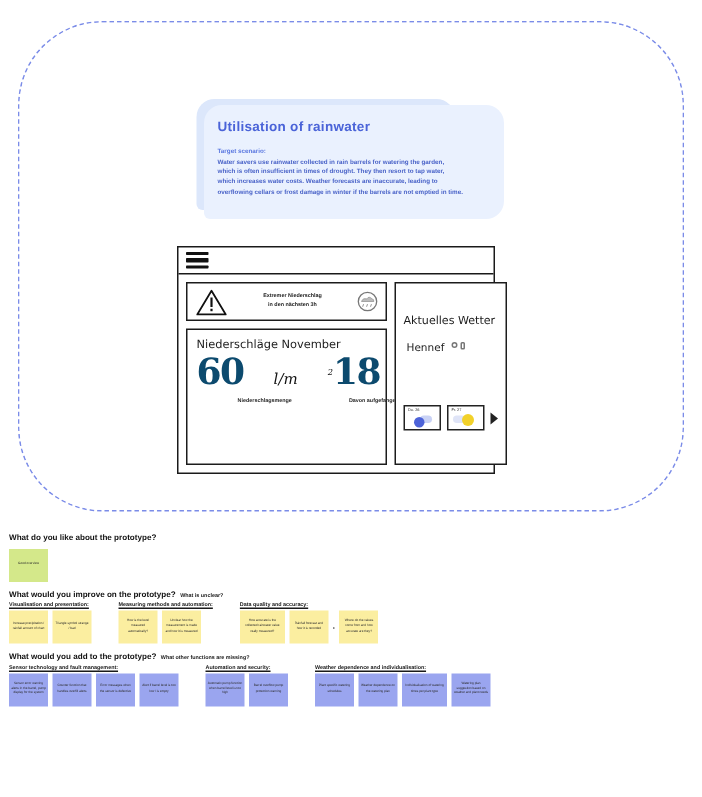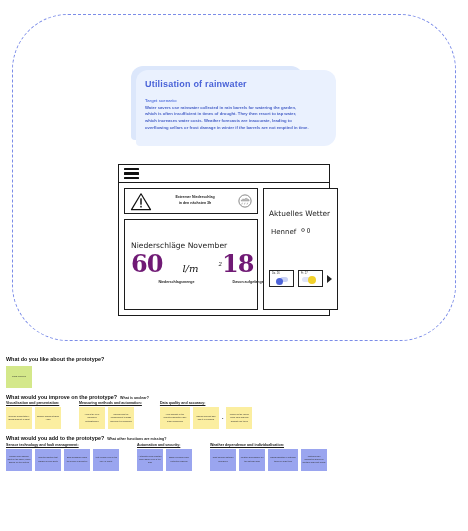--- a/index.html
+++ b/index.html
@@ -90,34 +90,34 @@
 
   .warn-card {
     height: 26px;
     display: flex; align-items: center; gap: 4px;
     padding: 0 5px;
   }
   .warn-tri { width: 22px; height: 19px; flex: none; }
   .warn-text { flex: 1; text-align: center; font-size: 3.6px; color: #232323; line-height: 1.65; font-weight: 600; }
   .warn-badge { width: 14px; height: 14px; flex: none; }
 
-  .rain-card { flex: 1; padding: 21px 6px; }
+  .rain-card { flex: 1; padding: 5px 6px; }
   .rain-title {
     font-family: "DejaVu Sans", sans-serif;
     font-size: 7.6px;
     color: #1c1c1c;
     margin-bottom: 2px;
   }
   .rain-row { display: flex; justify-content: space-around; align-items: flex-end; margin-top: 3px; }
   .rain-col { text-align: center; }
   .big-num {
     font-family: "DejaVu Serif", serif;
     font-size: 24px;
     font-weight: bold;
-    color: #701a75;
+    color: #0c4a6e;
     line-height: .95;
     letter-spacing: -1px;
   }
   .big-unit {
     font-family: "DejaVu Serif", serif;
     font-style: italic;
     font-size: 10px;
     color: #121212;
     margin-left: 20px;
   }

